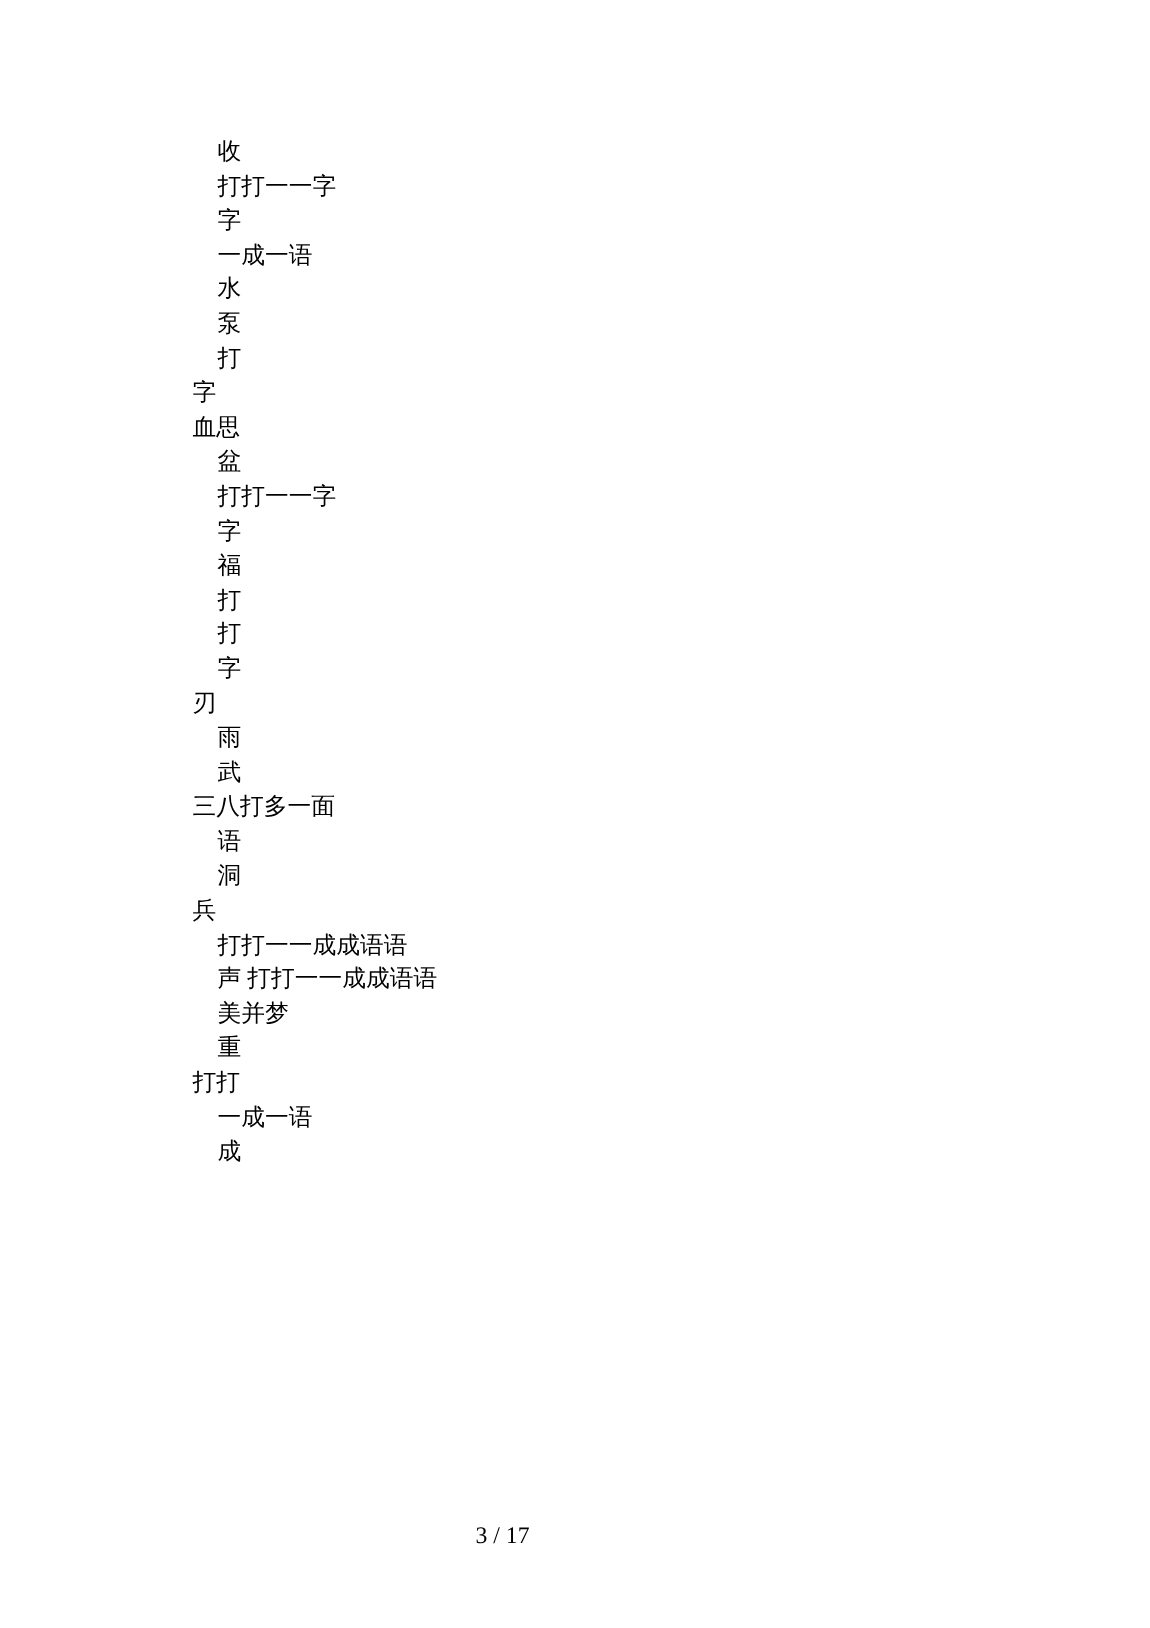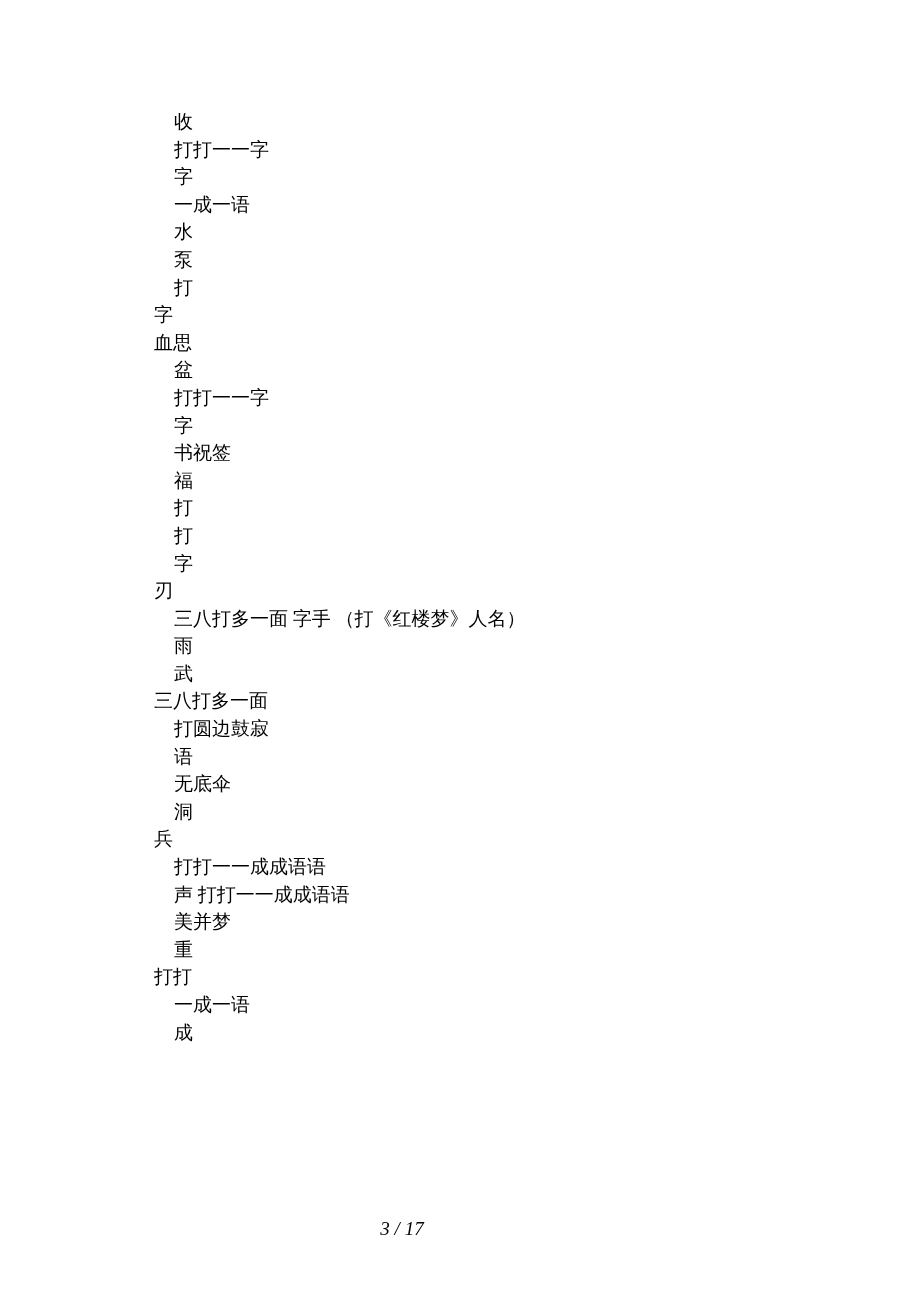--- a/index.html
+++ b/index.html
@@ -34,52 +34,47 @@
     }
     .page-number {
       position: absolute;
       bottom: 62px;
       left: 0;
       width: 804px;
       text-align: center;
       font-size: 19px;
       color: #000000;
       font-family: "SimSun", "宋体", serif;
-      font-style: italic;
     }
   </style>
 </head>
 <body>
 
 <div class="content" id="content-container">
     <div class="line indent1">收</div>
     <div class="line indent1">打打一一字</div>
     <div class="line indent1">字</div>
     <div class="line indent1">一成一语</div>
     <div class="line indent1">水</div>
     <div class="line indent1">泵</div>
     <div class="line indent1">打</div>
     <div class="line indent0">字</div>
     <div class="line indent0">血思</div>
     <div class="line indent1">盆</div>
     <div class="line indent1">打打一一字</div>
     <div class="line indent1">字</div>
-    <div class="line indent1">书祝签</div>
     <div class="line indent1">福</div>
     <div class="line indent1">打</div>
     <div class="line indent1">打</div>
     <div class="line indent1">字</div>
     <div class="line indent0">刃</div>
-    <div class="line indent1">三八打多一面 字手 （打《红楼梦》人名）</div>
     <div class="line indent1">雨</div>
     <div class="line indent1">武</div>
     <div class="line indent0">三八打多一面</div>
-    <div class="line indent1">打圆边鼓寂</div>
     <div class="line indent1">语</div>
-    <div class="line indent1">无底伞</div>
     <div class="line indent1">洞</div>
     <div class="line indent0">兵</div>
     <div class="line indent1">打打一一成成语语</div>
     <div class="line indent1">声 打打一一成成语语</div>
     <div class="line indent1">美并梦</div>
     <div class="line indent1">重</div>
     <div class="line indent0">打打</div>
     <div class="line indent1">一成一语</div>
     <div class="line indent1">成</div>
   </div>

